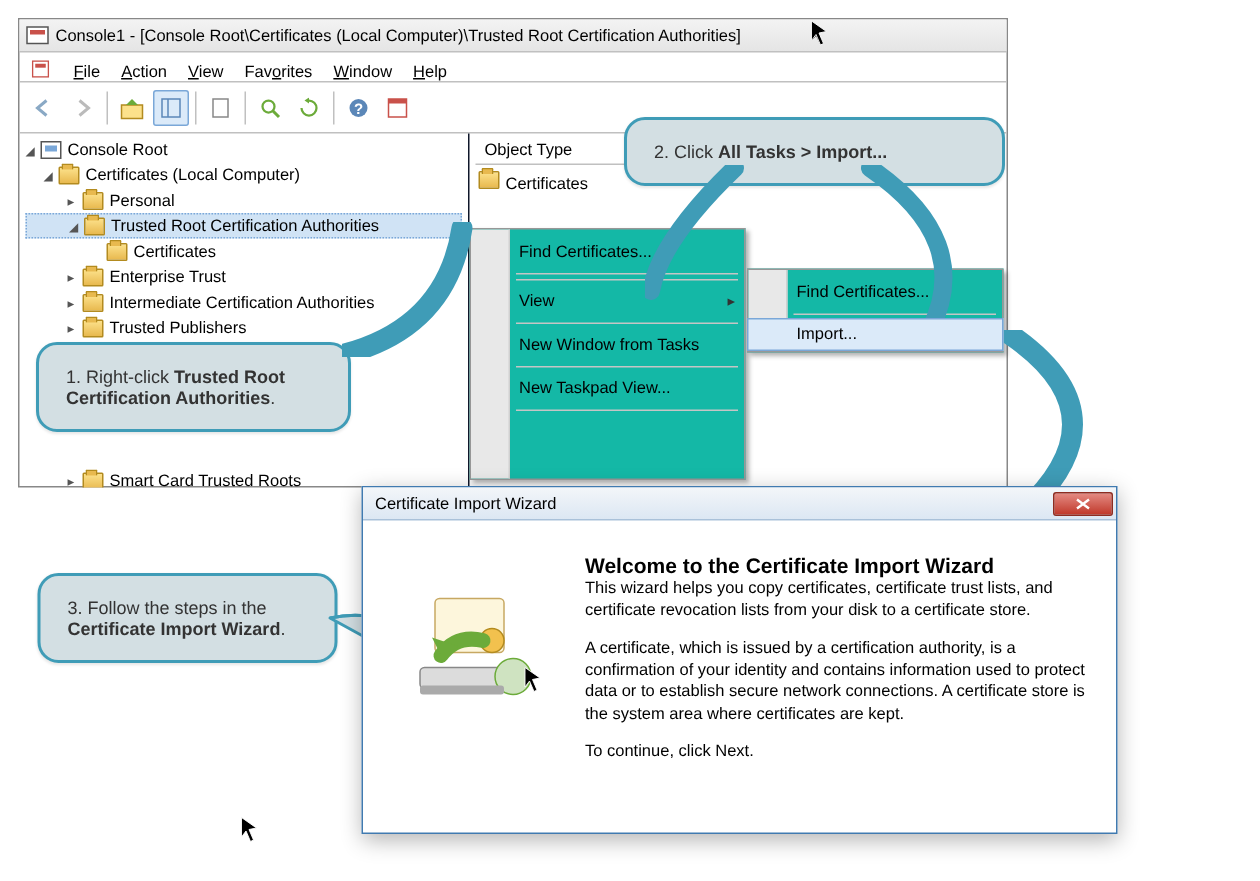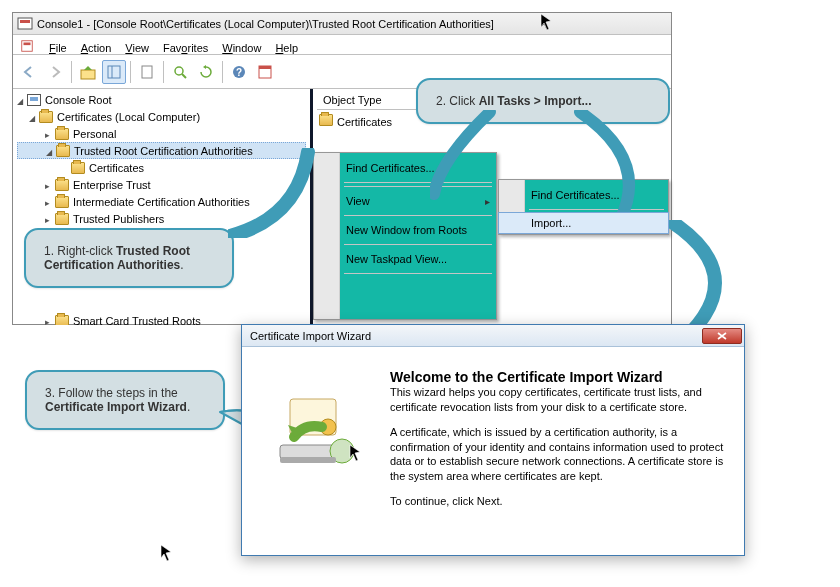--- a/index.html
+++ b/index.html
@@ -47,21 +47,21 @@
     width: 24px; height: 24px;
     border: 1px solid transparent;
     border-radius: 2px;
     display: flex; align-items: center; justify-content: center;
   }
   .toolbtn.sel { border: 1px solid #7aa7d8; background: #dbeaf9; }
   .sep { width: 1px; height: 22px; background: #c0c0c0; margin: 0 2px; }
   .body { display: flex; height: 236px; }
   .tree {
     width: 300px;
-    border-right: 3px solid #0f172a;
+    border-right: 1px solid #0f172a;
     overflow: hidden;
     padding: 2px 4px;
     font-size: 11px;
     white-space: nowrap;
   }
   .tree .node { height: 17px; display: flex; align-items: center; }
   .tree .twist { width: 10px; }
   .tree .twist::before { content: "▸"; color: #555; font-size: 9px; display: inline-block; }
   .tree .twist.open::before { content: "◢"; color: #555; font-size: 8px; }
   .tree .twist.empty::before { content: ""; }
@@ -318,21 +318,21 @@
   <div class="item">
       <span>Find Certificates...</span>
     </div>
   <div class="divider"></div>
   <div class="divider"></div>
   <div class="item arrow">
       <span>View</span>
     </div>
   <div class="divider"></div>
   <div class="item">
-      <span>New Window from Roots</span>
+      <span>New Window from Tasks</span>
     </div>
   <div class="divider"></div>
   <div class="item">
       <span>New Taskpad View...</span>
     </div>
   <div class="divider"></div>
 </div>
 
 <div class="ctx" style="left:498px; top:179px; width:171px; height:56px;">
   <div class="strip"></div>
@@ -361,21 +361,21 @@
 </svg>
 <svg class="swoosh" style="left:560px; top:110px;" width="120" height="120">
   <path d="M20 2 Q 90 50 60 110" fill="none" stroke="#3f9cb7" stroke-width="12" stroke-linecap="round"></path>
 </svg>
 
 <svg class="swoosh" style="left:648px; top:220px;" width="120" height="140">
   <path d="M24 2 Q 110 60 24 130" fill="none" stroke="#3f9cb7" stroke-width="14" stroke-linecap="round"></path>
   <path d="M24 130 L12 112 L42 118 Z" fill="#3f9cb7"></path>
 </svg>
 
-<div class="callout" style="left:25px; top:370px; width:200px;">
+<div class="callout" style="left:25px; top:382px; width:200px;">
   <span>3. Follow the steps in the </span><b>Certificate Import Wizard</b><span>.</span>
 </div>
 <svg class="swoosh" style="left:218px; top:402px;" width="80" height="50">
   <path d="M2 10 Q 40 2 76 30 L60 20 L64 44 Z" fill="#d3dfe3" stroke="#3f9cb7" stroke-width="2" stroke-linejoin="round"></path>
   <path d="M2 10 Q 40 2 76 30" fill="none" stroke="#3f9cb7" stroke-width="2"></path>
 </svg>
 
 <div class="wiz">
   <div class="wiz-title">
     <span>Certificate Import Wizard</span>

